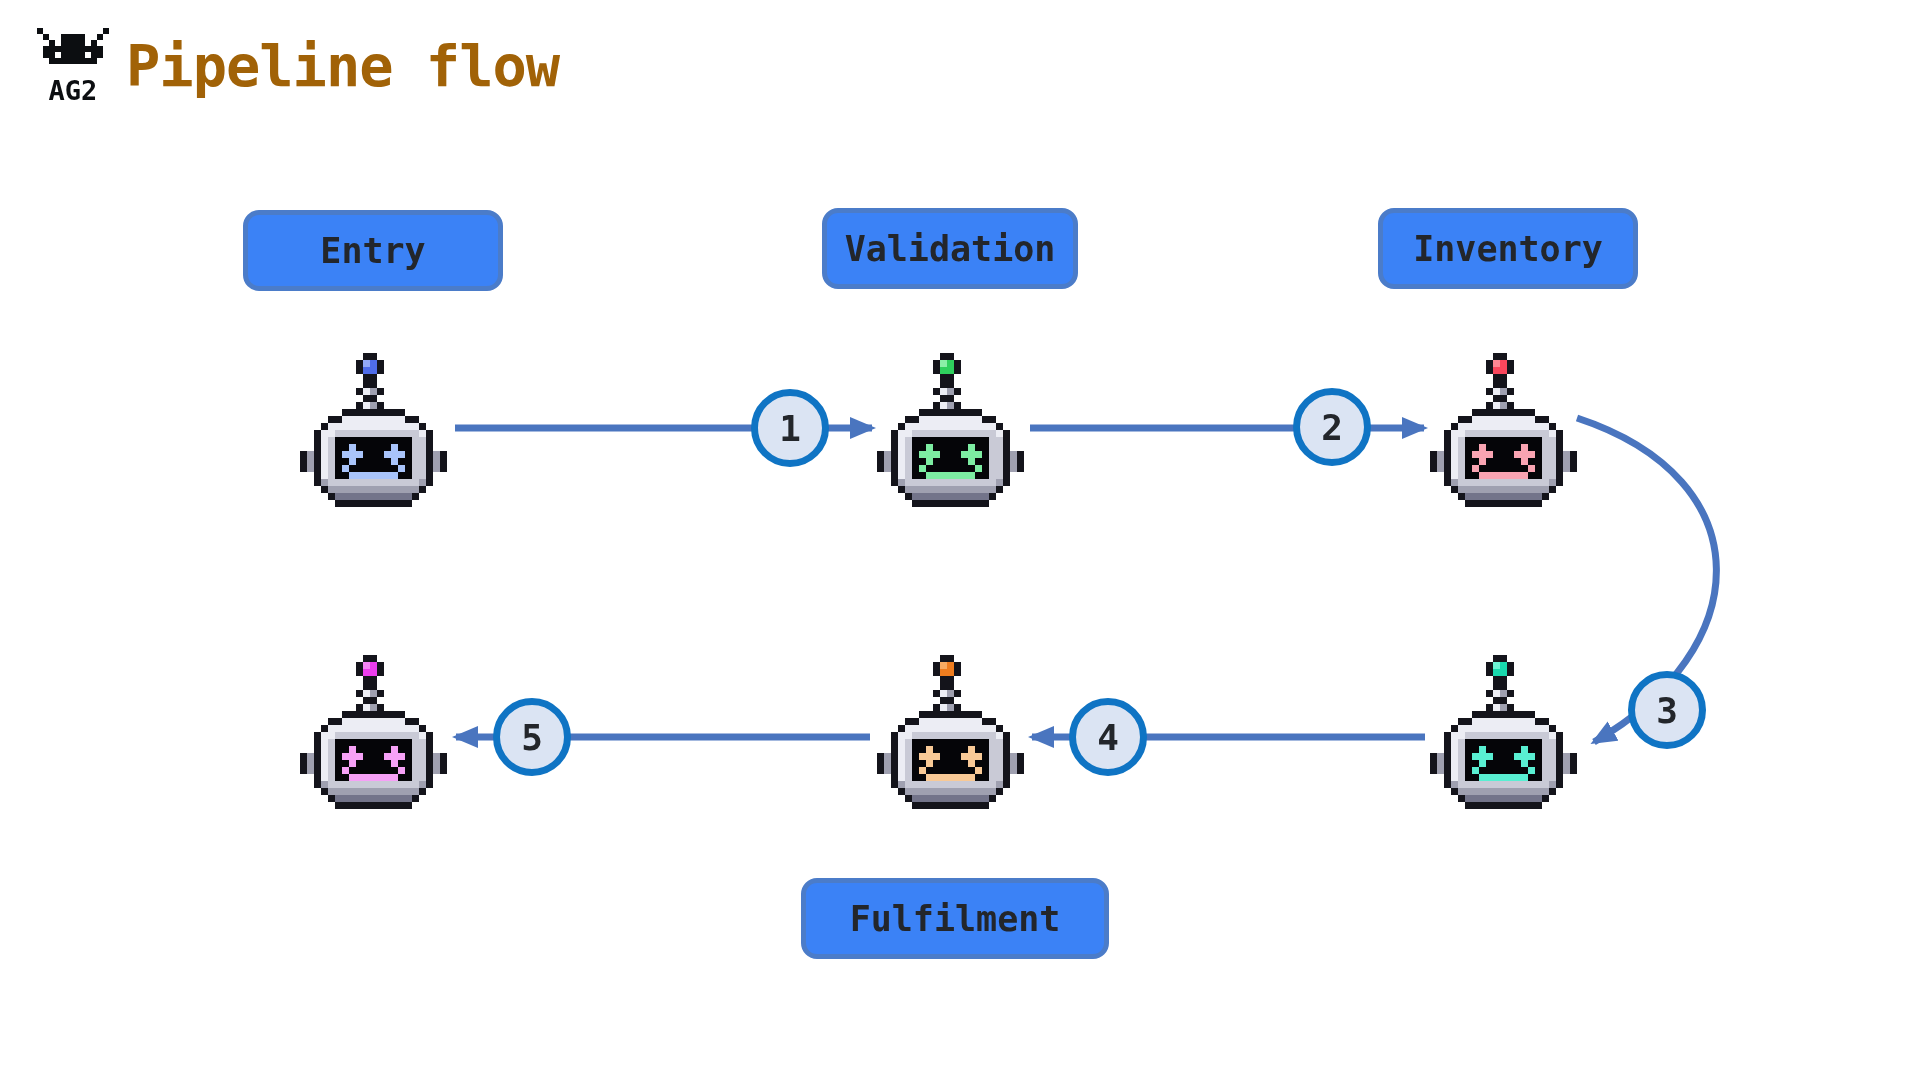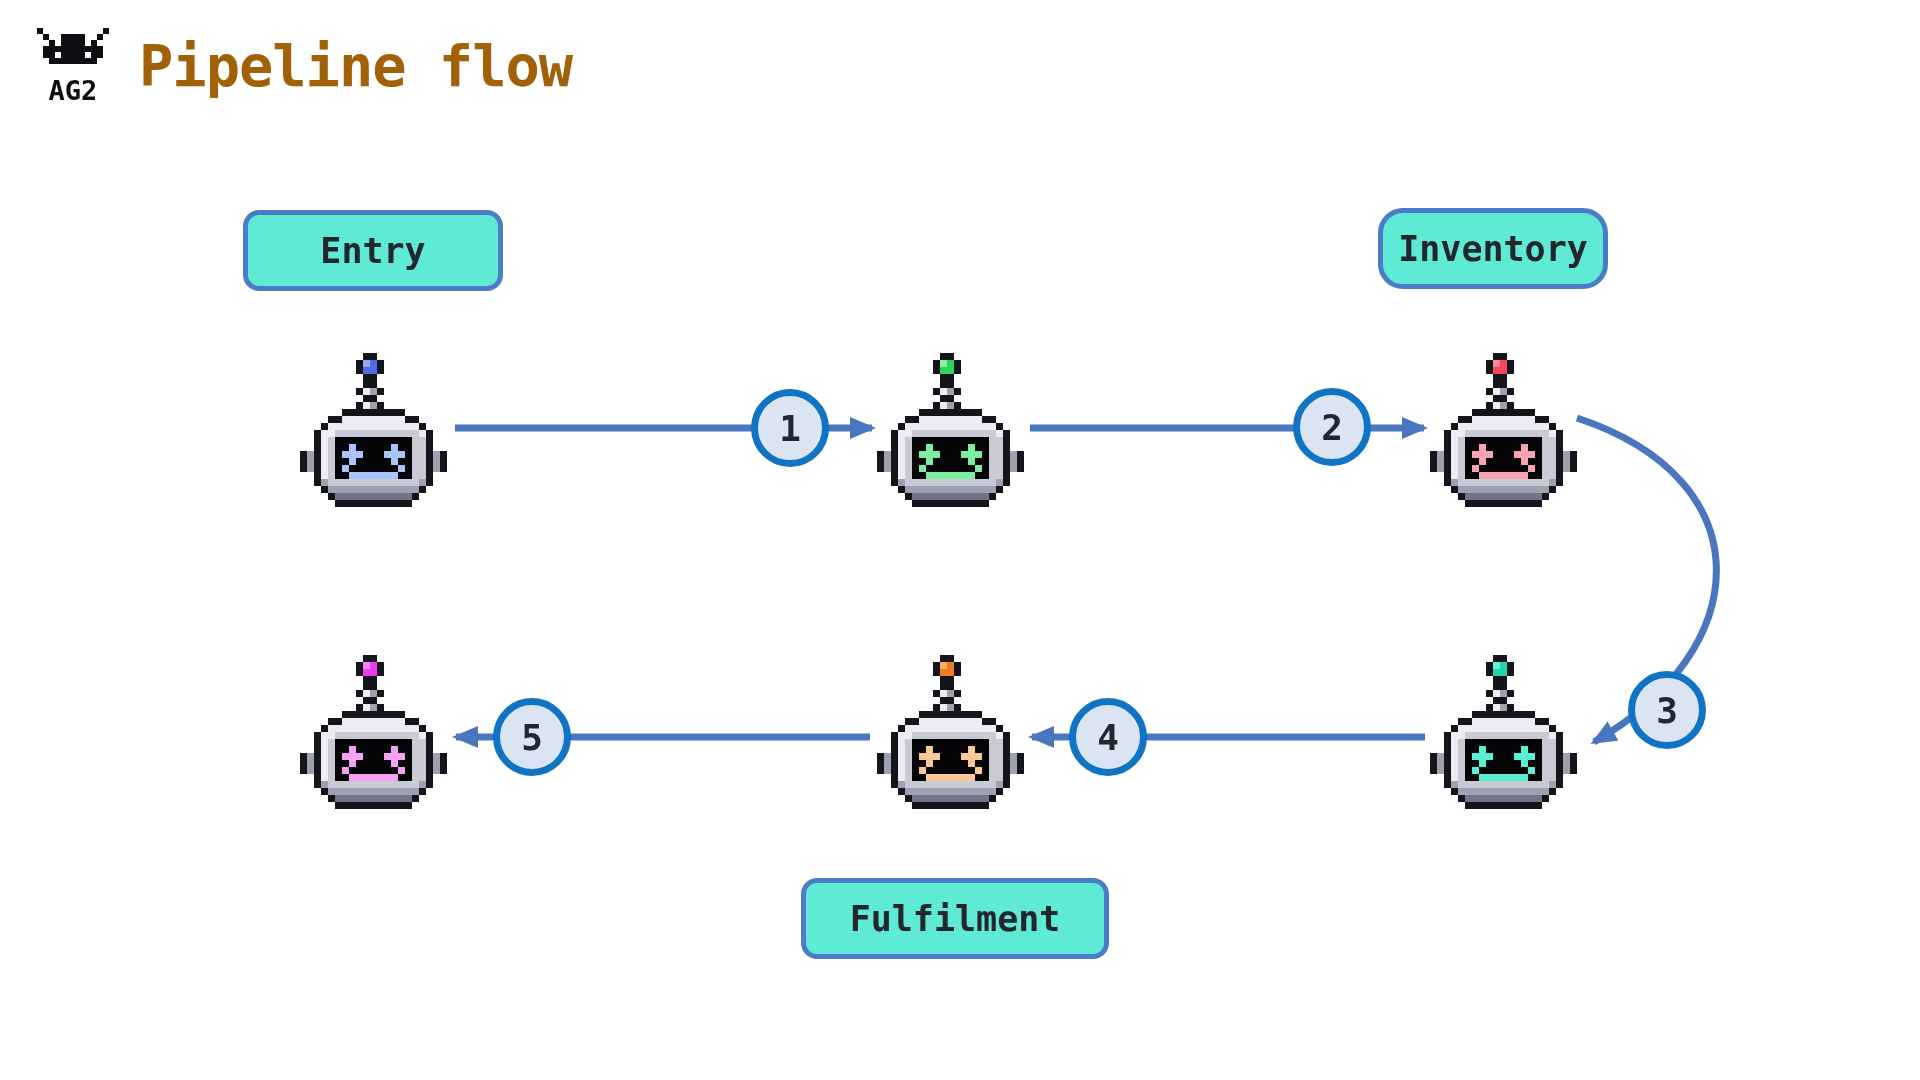--- a/index.html
+++ b/index.html
@@ -3,38 +3,38 @@
 <meta charset="utf-8">
 <style>
   html,body{margin:0;padding:0;background:#ffffff;}
   body{
     width:1920px;height:1080px;position:relative;overflow:hidden;
     font-family:"DejaVu Sans Mono","Liberation Mono",monospace;
   }
   .stage{position:absolute;inset:0;}
 
   
-  .header{position:absolute;left:36px;top:26px;display:flex;align-items:center;gap:29px;z-index:4;}
+  .header{position:absolute;left:36px;top:26px;display:flex;align-items:center;gap:16px;z-index:4;}
   .logo{width:74px;height:80px;display:block;}
   .title{margin:0;font-size:57px;font-weight:bold;color:#a16207;letter-spacing:-1px;white-space:nowrap;}
 
   
   .wires{position:absolute;left:0;top:0;z-index:1;}
   .wire{stroke:#4a75bf;stroke-width:7;fill:none;}
 
   
   .label-box{
     position:absolute;height:81px;box-sizing:border-box;z-index:2;
-    border:5px solid #4b7cc9;border-radius:16px;background:#5eead4;
+    border:5px solid #4b7cc9;border-radius:16px;background:#3b82f6;
     display:flex;align-items:center;justify-content:center;
     font-size:35px;font-weight:bold;color:#23262b;white-space:nowrap;
   }
   .pos-entry-label       {left:243px; top:210px; width:260px;}
   .pos-validation-label  {left:822px; top:208px; width:256px;}
-  .pos-inventory-label   {left:1378px;top:208px; width:230px;border-radius:25px;}
+  .pos-inventory-label   {left:1378px;top:208px; width:260px;}
   .pos-notification-label{left:223px; top:866px; width:302px;}
   .pos-fulfilment-label  {left:801px; top:866px; width:308px;margin-top:12px;}
   .pos-payment-label     {left:1378px;top:866px; width:250px;}
 
   
   .robot{position:absolute;width:147px;height:154px;z-index:2;}
   .robot svg{width:100%;height:100%;shape-rendering:crispEdges;display:block;}
   .pos-entry-robot       {left:300px; top:353px;}
   .pos-validation-robot  {left:877px; top:353px;}
   .pos-inventory-robot   {left:1430px;top:353px;}
@@ -116,20 +116,21 @@
       </marker>
     </defs>
     <line class="wire" x1="455" y1="428" x2="872" y2="428" marker-end="url(#ah)"></line>
     <line class="wire" x1="1030" y1="428" x2="1424" y2="428" marker-end="url(#ah)"></line>
     <path class="wire" d="M 1577,418 C 1765,480 1755,650 1594,742" marker-end="url(#ah)"></path>
     <line class="wire" x1="1425" y1="737" x2="1032" y2="737" marker-end="url(#ah)"></line>
     <line class="wire" x1="870" y1="737" x2="456" y2="737" marker-end="url(#ah)"></line>
   </svg>
 
   <div class="label-box pos-entry-label">Entry</div>
+  <div class="label-box pos-validation-label">Validation</div>
   <div class="label-box pos-inventory-label">Inventory</div>
   <div class="label-box pos-fulfilment-label">Fulfilment</div>
 
   <div class="robot pos-entry-robot">
       <svg viewBox="0 0 147 154">
         <rect x="63" y="0" width="7" height="7" fill="#14141b"></rect>
         <rect x="70" y="0" width="7" height="7" fill="#14141b"></rect>
         <rect x="56" y="7" width="7" height="7" fill="#14141b"></rect>
         <rect x="63" y="7" width="7" height="7" fill="#93a9f6"></rect>
         <rect x="70" y="7" width="7" height="7" fill="#4f6ce8"></rect>

